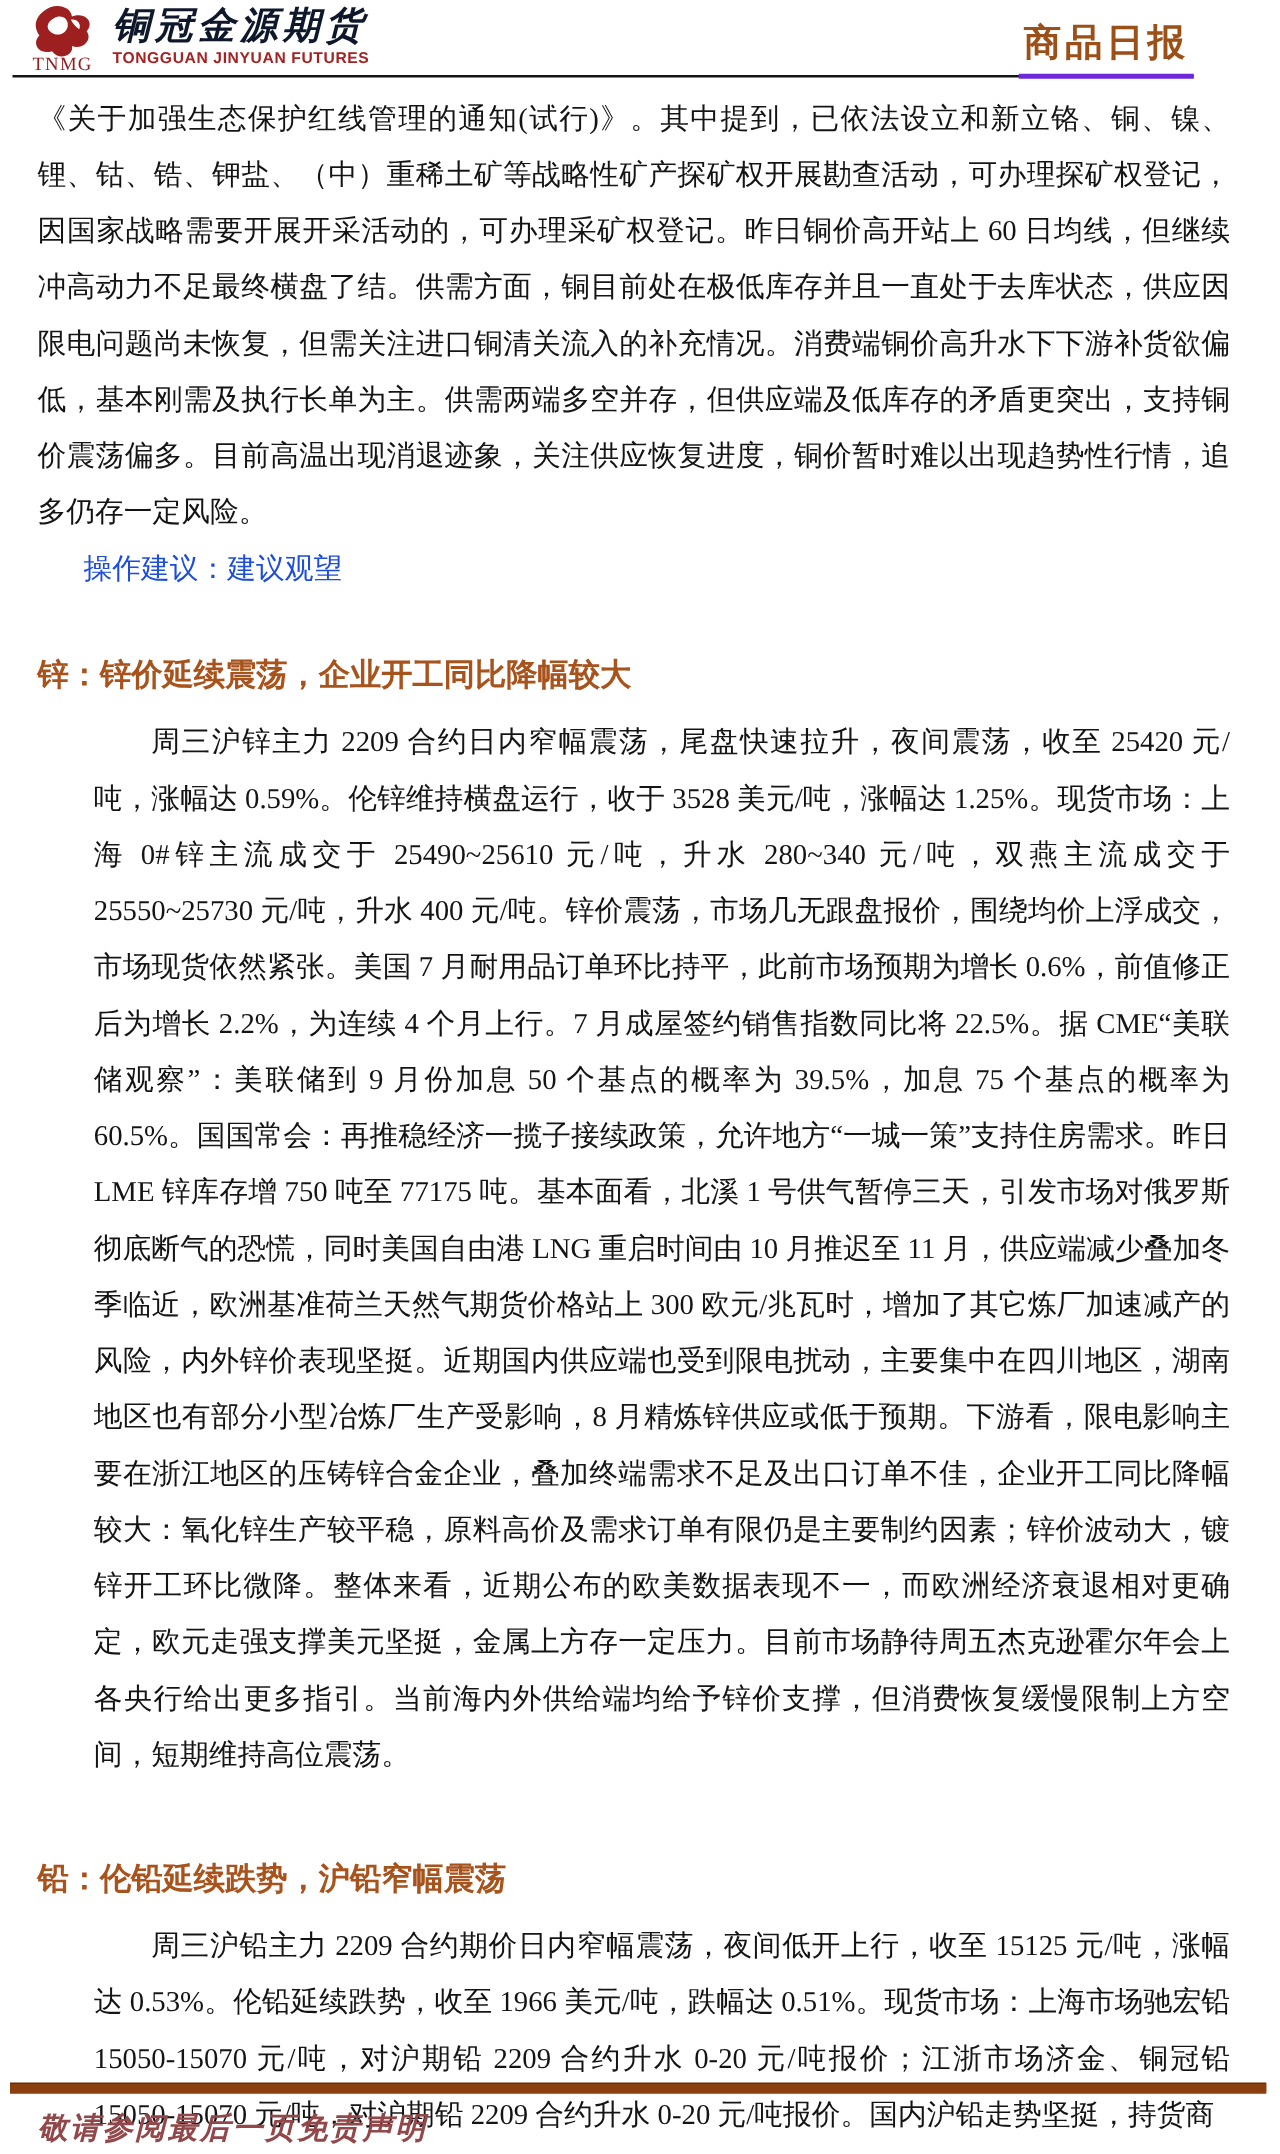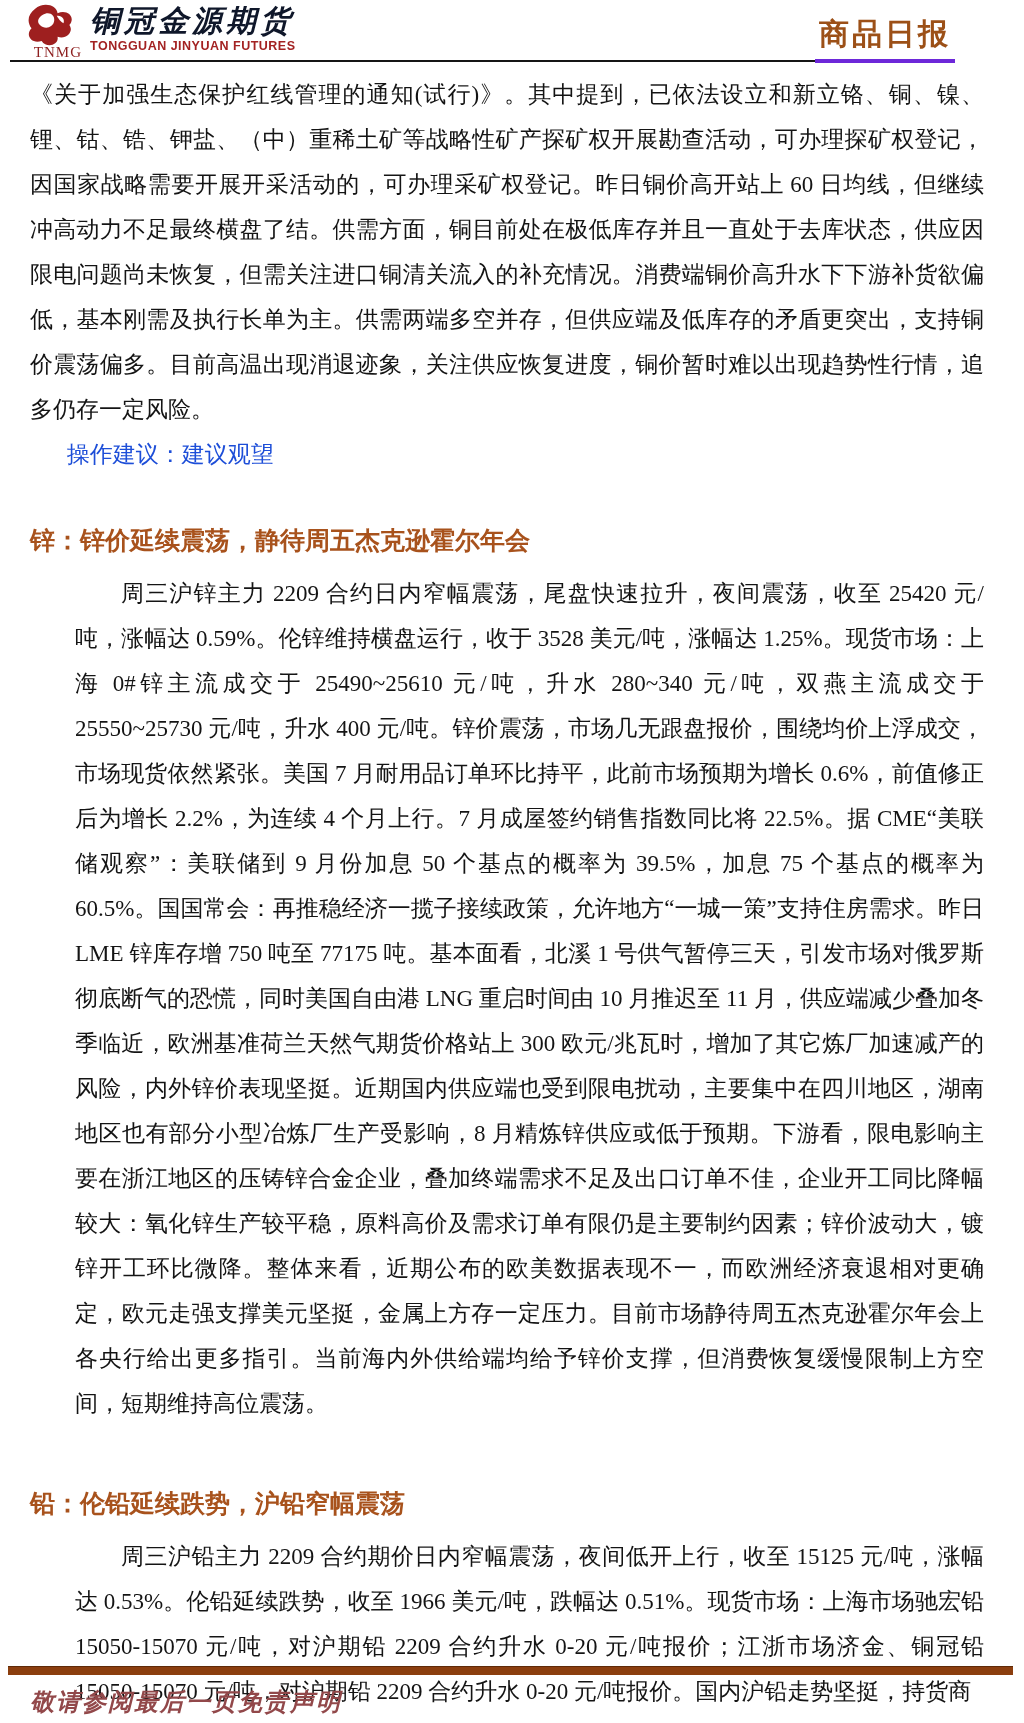--- a/index.html
+++ b/index.html
@@ -21,21 +21,21 @@
     margin: 0 69px 0 10px; 
     height: 62px;
     border-bottom: 2px solid #151515;
   }
   .logo-block {
     position: absolute;
     left: 8px; top: 4px;
     display: flex;
     align-items: flex-start;
   }
-  .logo-mark { width: 64px; text-align: right; }
+  .logo-mark { width: 64px; text-align: center; }
   .logo-mark svg { display: block; margin: 0 auto; }
   .logo-abbr {
     display: block;
     font-family: "Liberation Serif", serif;
     font-size: 15px;
     letter-spacing: 1px;
     color: #8d1f1f;
     margin-top: -2px;
   }
   .logo-text { margin-left: 8px; padding-top: 1px; }
@@ -155,21 +155,21 @@
   </header>
 
   <main class="doc-body">
 
     <section class="sec-copper">
       <p class="body-par">《关于加强生态保护红线管理的通知(试行)》。其中提到，已依法设立和新立铬、铜、镍、锂、钴、锆、钾盐、（中）重稀土矿等战略性矿产探矿权开展勘查活动，可办理探矿权登记，因国家战略需要开展开采活动的，可办理采矿权登记。昨日铜价高开站上 60 日均线，但继续冲高动力不足最终横盘了结。供需方面，铜目前处在极低库存并且一直处于去库状态，供应因限电问题尚未恢复，但需关注进口铜清关流入的补充情况。消费端铜价高升水下下游补货欲偏低，基本刚需及执行长单为主。供需两端多空并存，但供应端及低库存的矛盾更突出，支持铜价震荡偏多。目前高温出现消退迹象，关注供应恢复进度，铜价暂时难以出现趋势性行情，追多仍存一定风险。</p>
       <p class="advice">操作建议：建议观望</p>
     </section>
 
     <section class="sec-zinc">
-      <h2 class="section-heading">锌：锌价延续震荡，静待周五杰克逊霍尔年会</h2>
+      <h2 class="section-heading">锌：锌价延续震荡，企业开工同比降幅较大</h2>
       <p class="body-par indent">周三沪锌主力 2209 合约日内窄幅震荡，尾盘快速拉升，夜间震荡，收至 25420 元/吨，涨幅达 0.59%。伦锌维持横盘运行，收于 3528 美元/吨，涨幅达 1.25%。现货市场：上海 0#锌主流成交于 25490~25610 元/吨，升水 280~340 元/吨，双燕主流成交于 25550~25730 元/吨，升水 400 元/吨。锌价震荡，市场几无跟盘报价，围绕均价上浮成交，市场现货依然紧张。美国 7 月耐用品订单环比持平，此前市场预期为增长 0.6%，前值修正后为增长 2.2%，为连续 4 个月上行。7 月成屋签约销售指数同比将 22.5%。据 CME“美联储观察”：美联储到 9 月份加息 50 个基点的概率为 39.5%，加息 75 个基点的概率为 60.5%。国国常会：再推稳经济一揽子接续政策，允许地方“一城一策”支持住房需求。昨日 LME 锌库存增 750 吨至 77175 吨。基本面看，北溪 1 号供气暂停三天，引发市场对俄罗斯彻底断气的恐慌，同时美国自由港 LNG 重启时间由 10 月推迟至 11 月，供应端减少叠加冬季临近，欧洲基准荷兰天然气期货价格站上 300 欧元/兆瓦时，增加了其它炼厂加速减产的风险，内外锌价表现坚挺。近期国内供应端也受到限电扰动，主要集中在四川地区，湖南地区也有部分小型冶炼厂生产受影响，8 月精炼锌供应或低于预期。下游看，限电影响主要在浙江地区的压铸锌合金企业，叠加终端需求不足及出口订单不佳，企业开工同比降幅较大：氧化锌生产较平稳，原料高价及需求订单有限仍是主要制约因素；锌价波动大，镀锌开工环比微降。整体来看，近期公布的欧美数据表现不一，而欧洲经济衰退相对更确定，欧元走强支撑美元坚挺，金属上方存一定压力。目前市场静待周五杰克逊霍尔年会上各央行给出更多指引。当前海内外供给端均给予锌价支撑，但消费恢复缓慢限制上方空间，短期维持高位震荡。</p>
     </section>
 
     <section class="sec-lead">
       <h2 class="section-heading">铅：伦铅延续跌势，沪铅窄幅震荡</h2>
       <p class="body-par indent">周三沪铅主力 2209 合约期价日内窄幅震荡，夜间低开上行，收至 15125 元/吨，涨幅达 0.53%。伦铅延续跌势，收至 1966 美元/吨，跌幅达 0.51%。现货市场：上海市场驰宏铅 15050-15070 元/吨，对沪期铅 2209 合约升水 0-20 元/吨报价；江浙市场济金、铜冠铅 15050-15070 元/吨，对沪期铅 2209 合约升水 0-20 元/吨报价。国内沪铅走势坚挺，持货商</p>
     </section>
 
   </main>
 

